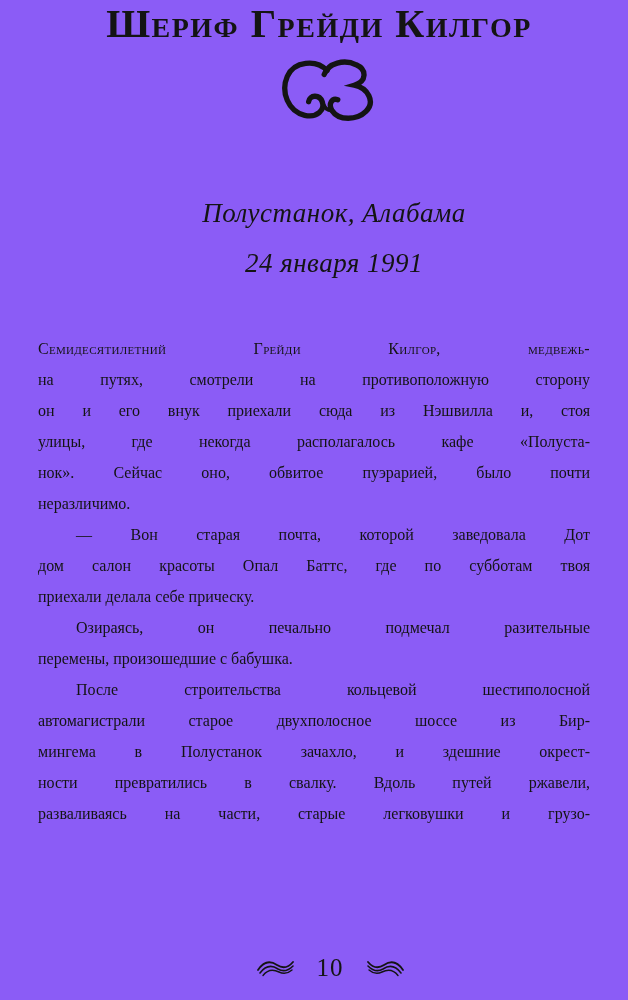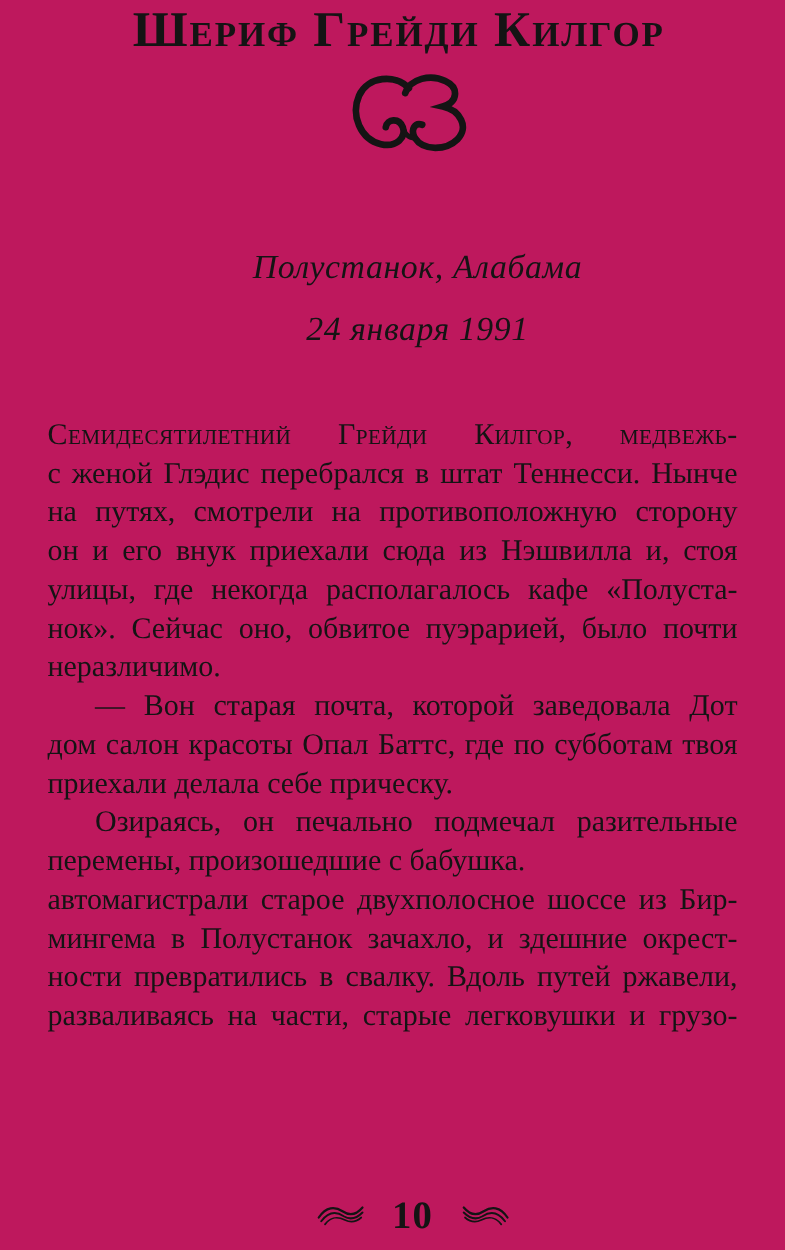--- a/index.html
+++ b/index.html
@@ -6,21 +6,21 @@
   body {
     width: 628px; height: 1000px;
     background: #f6f6f4;
     font-family: "Liberation Serif", serif;
     color: #141414;
     overflow: hidden;
   }
   .page {
     position: relative;
     width: 628px; height: 1000px;
-    background: #be185d;
+    background: #8b5cf6;
   }
   .chapter-title {
     position: absolute; top: 0; left: 5px; width: 628px;
     text-align: center;
     font-variant: small-caps;
     font-size: 40px; line-height: 48px;
     font-weight: 600;
     letter-spacing: 1.5px;
     margin: 0;
   }
@@ -32,37 +32,37 @@
     position: absolute; left: 20px; width: 628px;
     text-align: center;
     font-style: italic;
     font-size: 27px; line-height: 32px;
     letter-spacing: 0.5px;
   }
   .dateline-place { top: 197px; }
   .dateline-date  { top: 247px; }
   .body-text {
     position: absolute; top: 333px; left: 38px; width: 552px;
-    font-size: 24px; line-height: 31px;
+    font-size: 16px; line-height: 31px;
   }
   .line {
     text-align: justify;
     text-align-last: justify;
     white-space: normal;
   }
   .line.endline { text-align-last: left; }
   .line.indent  { text-indent: 38px; }
   .line.sc      { font-variant: small-caps; letter-spacing: 0.3px; }
   .folio {
     position: absolute; top: 954px; left: 16px; width: 628px;
     display: flex; align-items: center; justify-content: center;
     gap: 22px;
   }
   .folio .page-number {
-    font-size: 31px; font-weight: 700; letter-spacing: 1px;
+    font-size: 25px; font-weight: 400; letter-spacing: 1px;
   }
   .flourish { display: block; }
   .flourish.right { transform: scaleX(-1); }
 </style>
 </head>
 <body>
 
 <div class="page">
 
   <h1 class="chapter-title">Шериф Грейди Килгор</h1>
@@ -74,31 +74,31 @@
       <path d="M44 45 C46 52 50 54 54 54" fill="none" stroke="#141414" stroke-width="4" stroke-linecap="round"></path>
     </svg>
   </div>
 
   <div class="dateline-place">Полустанок, Алабама</div>
 
   <div class="dateline-date">24 января 1991</div>
 
   <div class="body-text">
       <div class="line sc">Семидесятилетний Грейди Килгор, медвежь-</div>
-      <div class="line">с женой Глэдис перебрался в штат Теннесси. Нынче</div>
       <div class="line">на путях, смотрели на противоположную сторону</div>
       <div class="line">он и его внук приехали сюда из Нэшвилла и, стоя</div>
       <div class="line">улицы, где некогда располагалось кафе «Полуста-</div>
       <div class="line">нок». Сейчас оно, обвитое пуэрарией, было почти</div>
       <div class="line endline">неразличимо.</div>
       <div class="line indent">— Вон старая почта, которой заведовала Дот</div>
       <div class="line">дом салон красоты Опал Баттс, где по субботам твоя</div>
       <div class="line endline">приехали делала себе прическу.</div>
       <div class="line indent">Озираясь, он печально подмечал разительные</div>
       <div class="line endline">перемены, произошедшие с бабушка.</div>
+      <div class="line indent">После строительства кольцевой шестиполосной</div>
       <div class="line">автомагистрали старое двухполосное шоссе из Бир-</div>
       <div class="line">мингема в Полустанок зачахло, и здешние окрест-</div>
       <div class="line">ности превратились в свалку. Вдоль путей ржавели,</div>
       <div class="line">разваливаясь на части, старые легковушки и грузо-</div>
     </div>
 
   <div class="folio">
     <svg class="flourish left" width="40" height="20" viewBox="0 0 40 20" aria-hidden="true">
       <path d="M3 12 C9 3 16 3 22 7 C28 11 33 10 38 4" fill="none" stroke="#141414" stroke-width="1.8" stroke-linecap="round"></path>
       <path d="M5 15 C11 7 17 7 23 11 C28 14 33 13 38 8" fill="none" stroke="#141414" stroke-width="1.6" stroke-linecap="round"></path>

